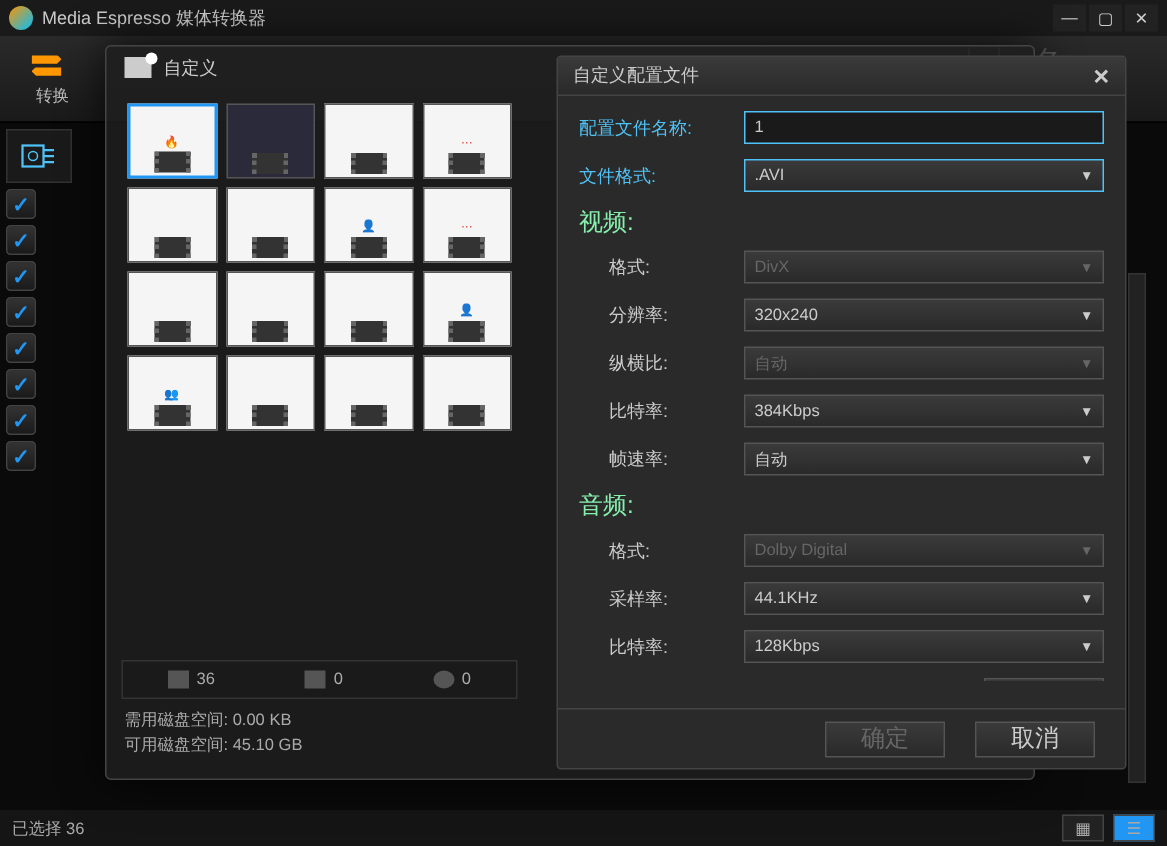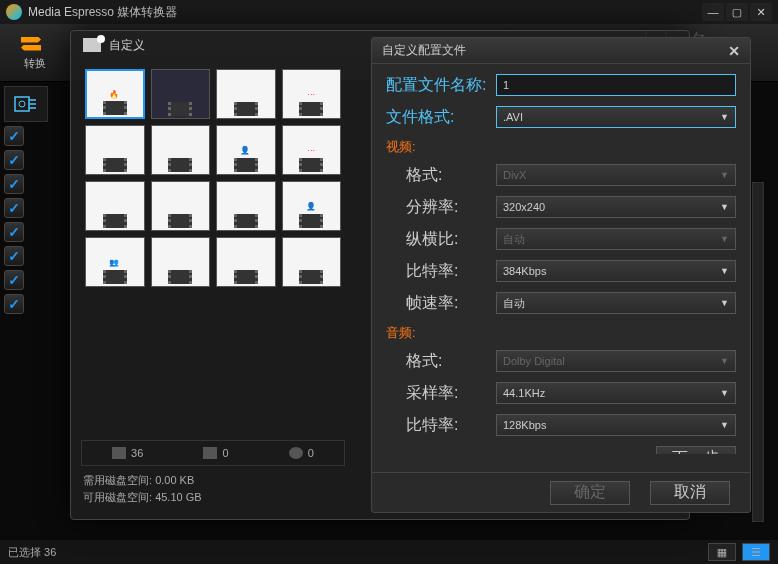--- a/index.html
+++ b/index.html
@@ -50,29 +50,29 @@
 
 .disk-info { padding: 6px 2px; font-size: 11px; color: #aaa; line-height: 1.6; }
 
 
 .profile-dialog { position: absolute; left: 300px; top: 6px; width: 380px; bottom: 6px; background: #2a2a2a; border: 1px solid #444; border-radius: 3px; display: flex; flex-direction: column; }
 .profile-title { height: 26px; background: linear-gradient(#3a3a3a, #2a2a2a); display: flex; align-items: center; justify-content: space-between; padding: 0 10px; font-size: 12px; border-bottom: 1px solid #444; text-align: right; }
 .close-x { cursor: pointer; font-size: 14px; font-weight: bold; }
 
 .profile-body { flex: 1; padding: 10px 14px; overflow-y: auto; }
 .form-row { display: flex; align-items: center; margin-bottom: 10px; }
-.form-label { width: 110px; color: #ccc; font-size: 16px; }
+.form-label { width: 110px; color: #ccc; font-size: 12px; }
 .form-label.blue { color: #4fc3f7; }
 .form-label.indent { padding-left: 20px; }
 .form-input { flex: 1; height: 22px; background: #1a1a1a; border: 1px solid #4fc3f7; color: #ccc; padding: 0 6px; font-size: 11px; }
 .form-select { flex: 1; height: 22px; background: linear-gradient(#3a3a3a, #2a2a2a); border: 1px solid #555; color: #ccc; padding: 0 6px; font-size: 11px; display: flex; align-items: center; justify-content: space-between; cursor: pointer; }
 .form-select.highlighted { border: 1px solid #4fc3f7; }
 .form-select.disabled { color: #666; }
 .select-arrow { font-size: 9px; }
-.section-label { color: #f97316; font-size: 13px; margin: 6px 0 8px 0; }
+.section-label { color: #86efac; font-size: 16px; margin: 6px 0 8px 0; }
 
 .next-row { display: flex; justify-content: flex-end; margin-top: 8px; }
 .btn { min-width: 80px; height: 24px; background: linear-gradient(#3a3a3a, #2a2a2a); border: 1px solid #555; color: #ccc; display: flex; align-items: center; justify-content: center; font-size: 16px; cursor: pointer; }
 .btn.disabled { color: #666; }
 
 .profile-footer { height: 40px; border-top: 1px solid #444; display: flex; align-items: center; justify-content: flex-end; gap: 20px; padding: 0 20px; margin-top: 18px; }
 
 .statusbar { position: absolute; bottom: 0; left: 0; right: 0; height: 24px; background: #151515; display: flex; align-items: center; justify-content: space-between; padding: 0 8px; font-size: 11px; color: #aaa; }
 .status-right { display: flex; gap: 6px; }
 .view-btn { width: 28px; height: 18px; background: #222; border: 1px solid #444; display: flex; align-items: center; justify-content: center; cursor: pointer; }

